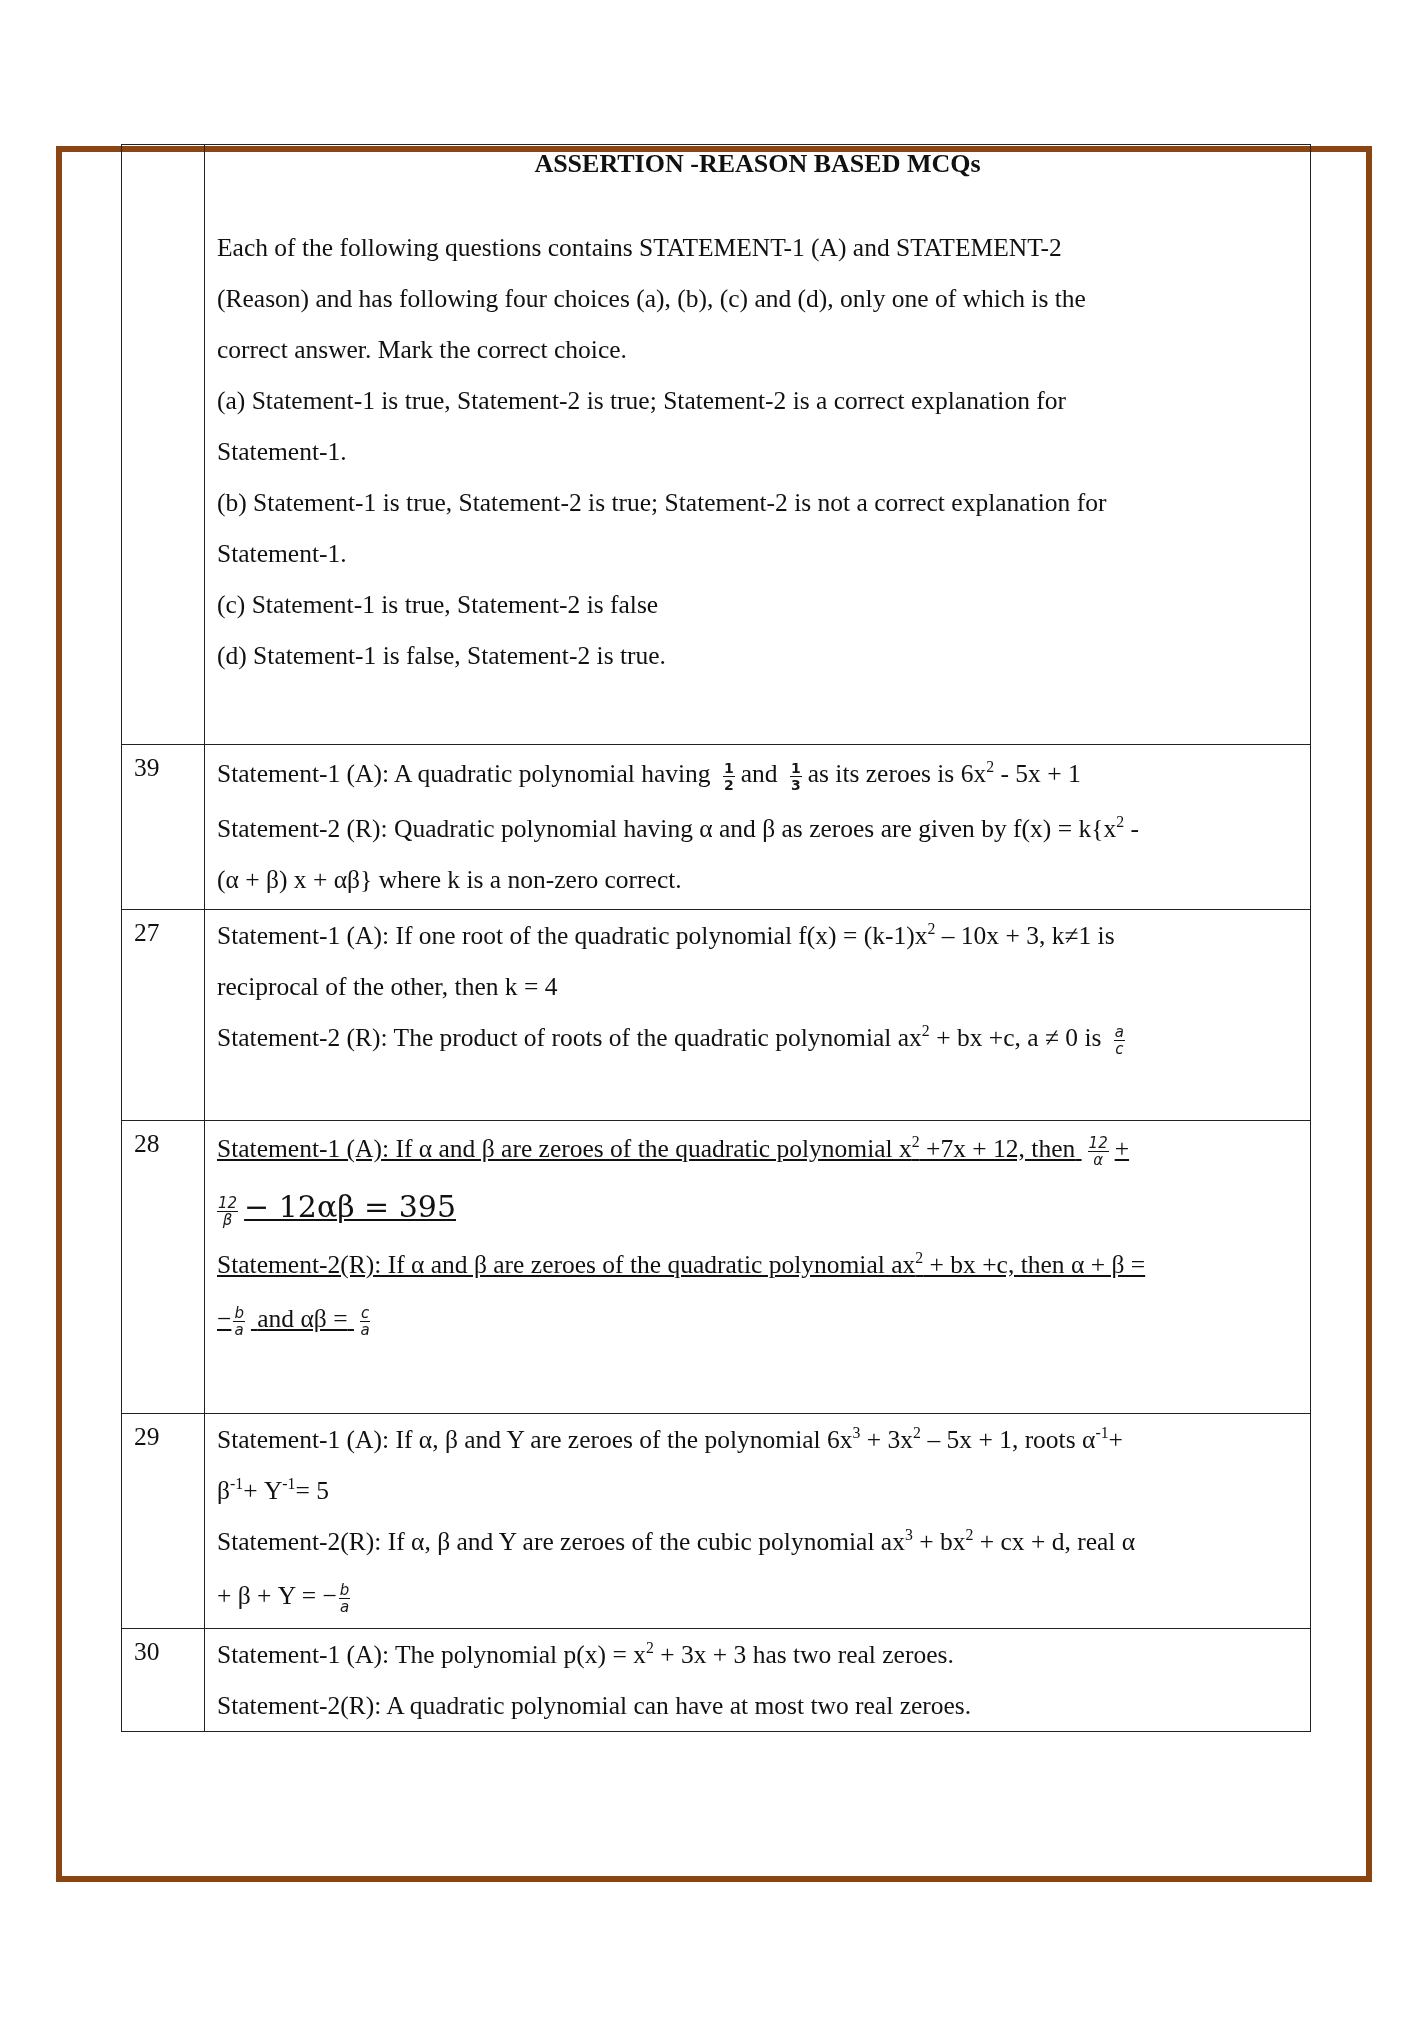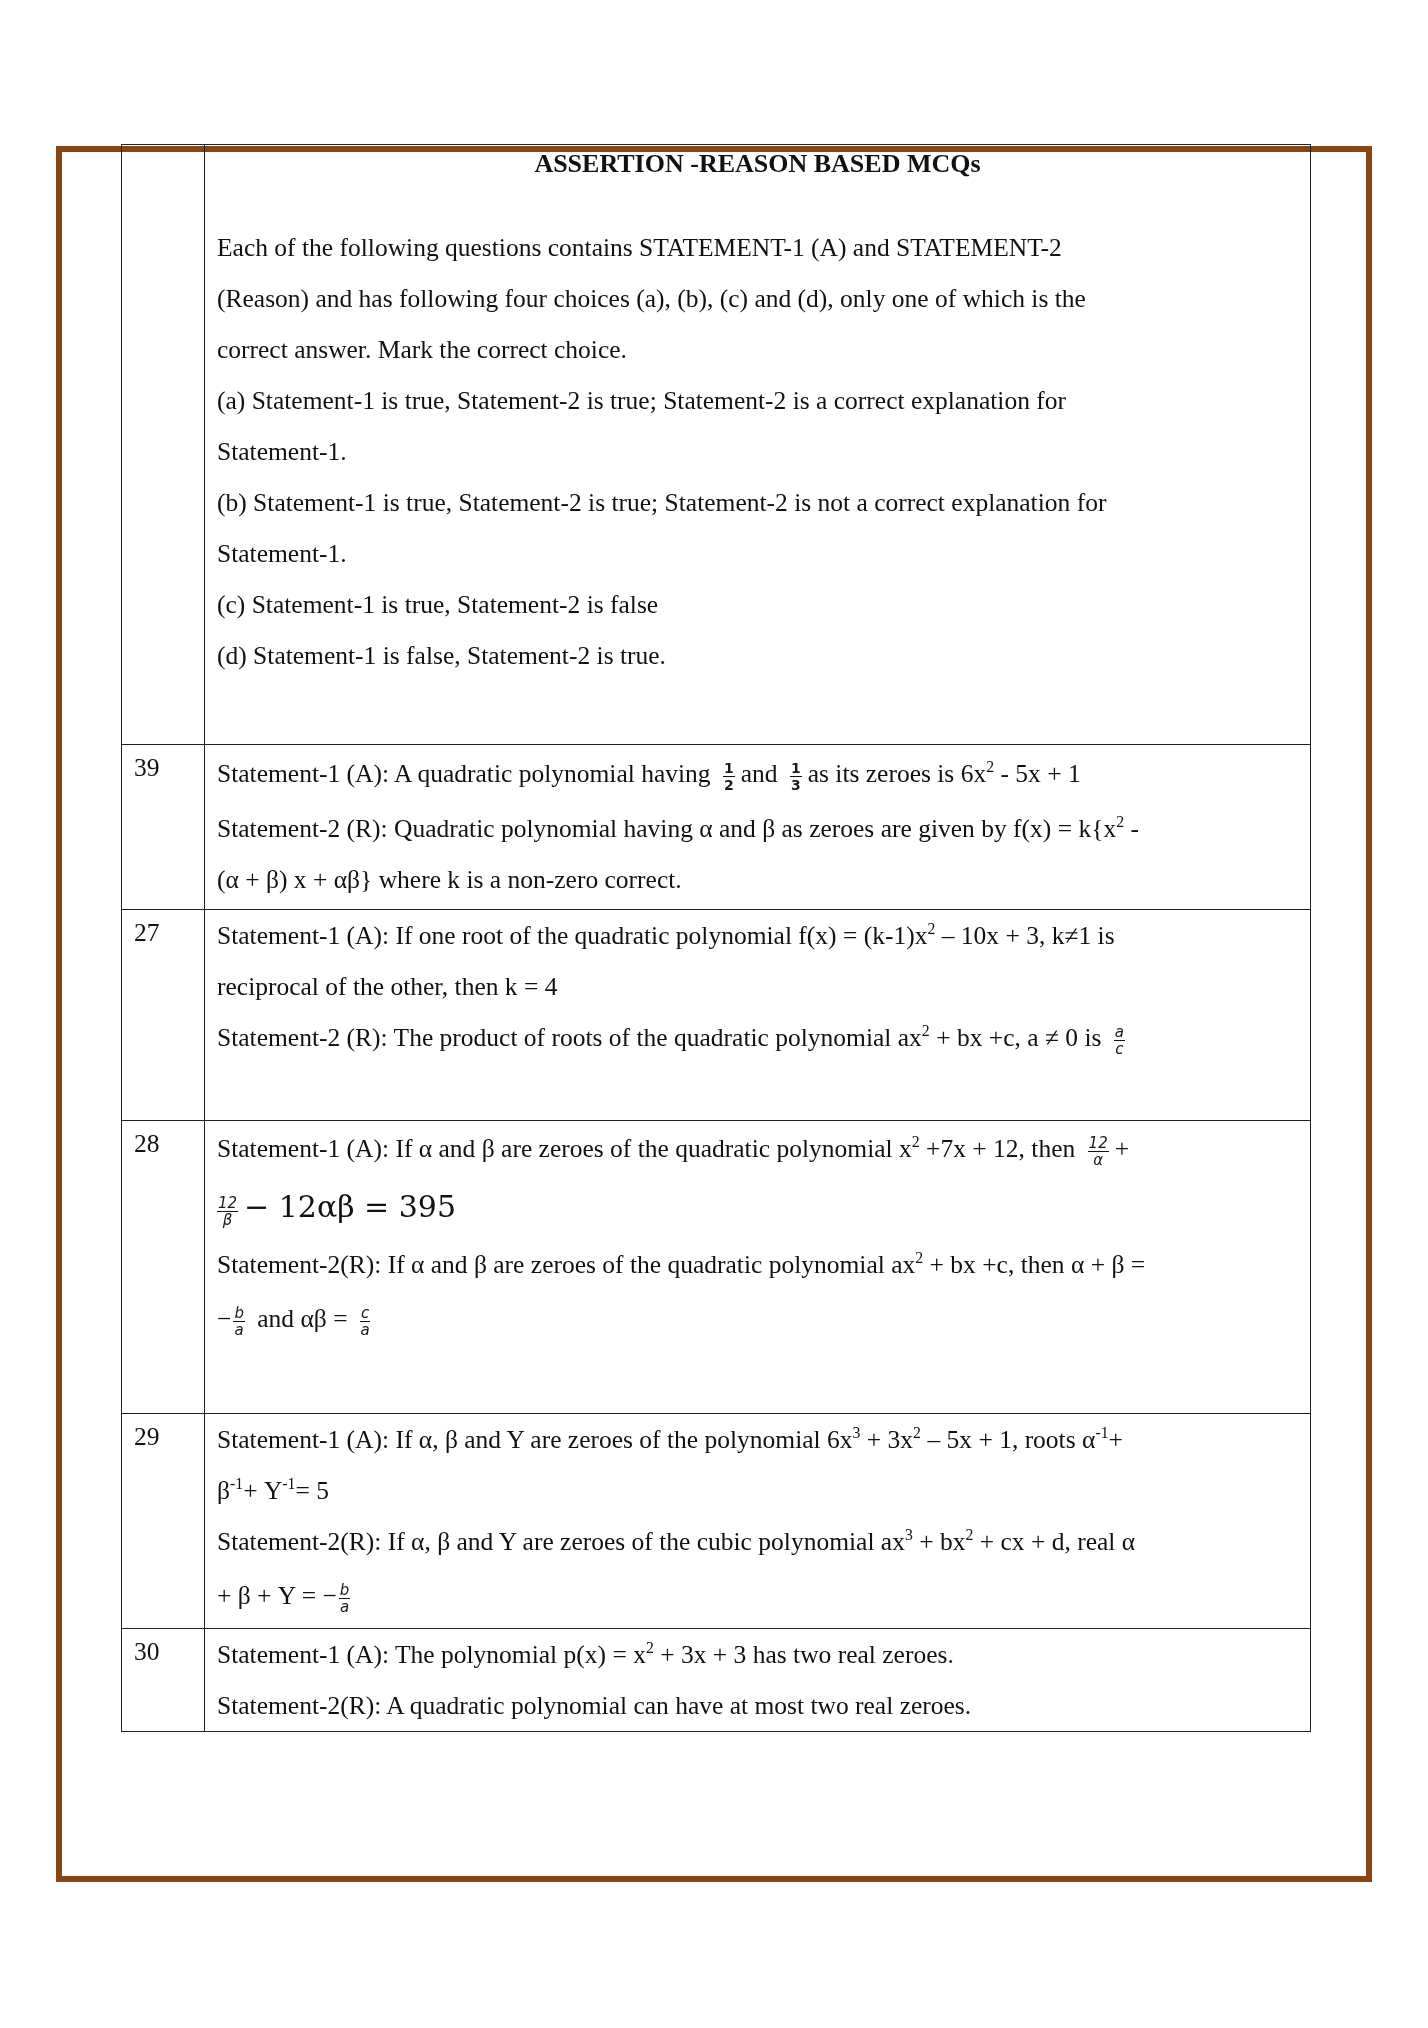--- a/index.html
+++ b/index.html
@@ -84,21 +84,21 @@
       <div class="line"><span>Statement-1 (A): If one root of the quadratic polynomial f(x) = (k-1)x</span><sup>2</sup><span> – 10x + 3, k≠1 is</span></div>
       <div class="line">reciprocal of the other, then k = 4</div>
       <div class="line"><span>Statement-2 (R): The product of roots of the quadratic polynomial ax</span><sup>2</sup><span> + bx +c, a ≠ 0 is</span>
         <span class="frac italic-sans"><span class="n">a</span><span class="d">c</span></span>
       </div>
     </td>
   </tr>
 
   <tr>
     <td class="num">28</td>
-    <td class="content" style="height:292px;">
+    <td class="content" style="height:292px;text-decoration:underline;">
       <div class="line" style="line-height:56px;"><span>Statement-1 (A): If α and β are zeroes of the quadratic polynomial x</span><sup>2</sup><span> +7x + 12, then</span>
         <span class="frac italic-sans"><span class="n">12</span><span class="d">α</span></span><span>+</span>
       </div>
       <div class="line" style="line-height:60px;">
         <span class="frac italic-sans" style="margin-left:0;"><span class="n">12</span><span class="d">β</span></span><span class="cambria">− 12αβ = 395</span>
       </div>
       <div class="line"><span>Statement-2(R): If α and β are zeroes of the quadratic polynomial ax</span><sup>2</sup><span> + bx +c, then α + β =</span></div>
       <div class="line" style="line-height:58px;">
         <span>−</span><span class="frac italic-sans" style="margin-left:2px;"><span class="n">b</span><span class="d">a</span></span>
         <span>and αβ =</span>

